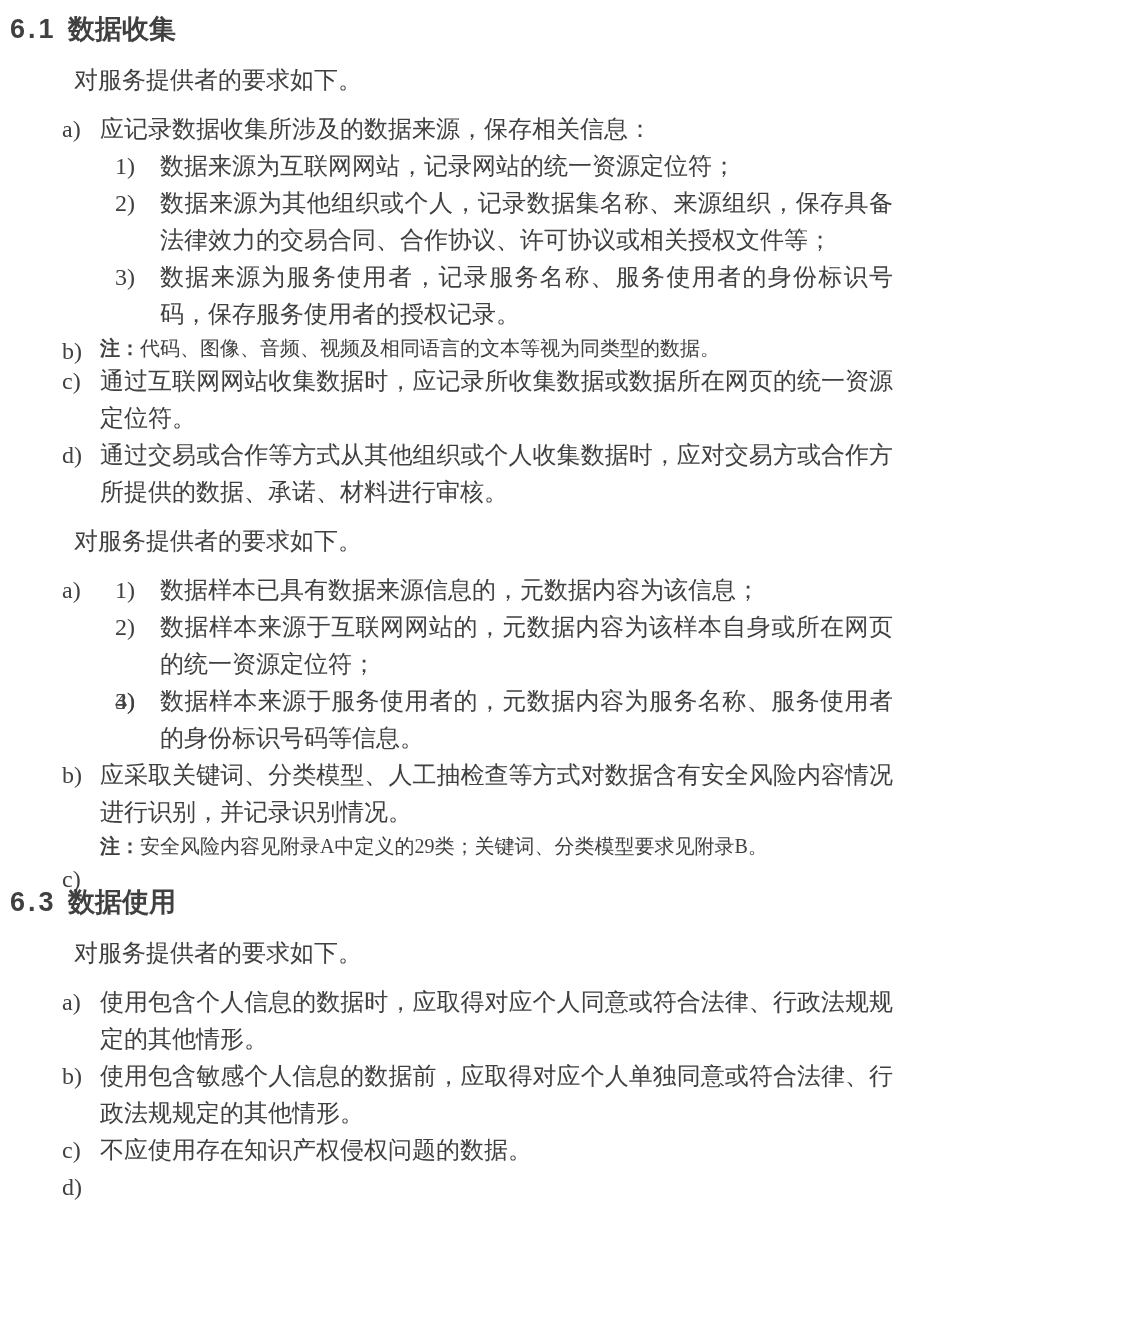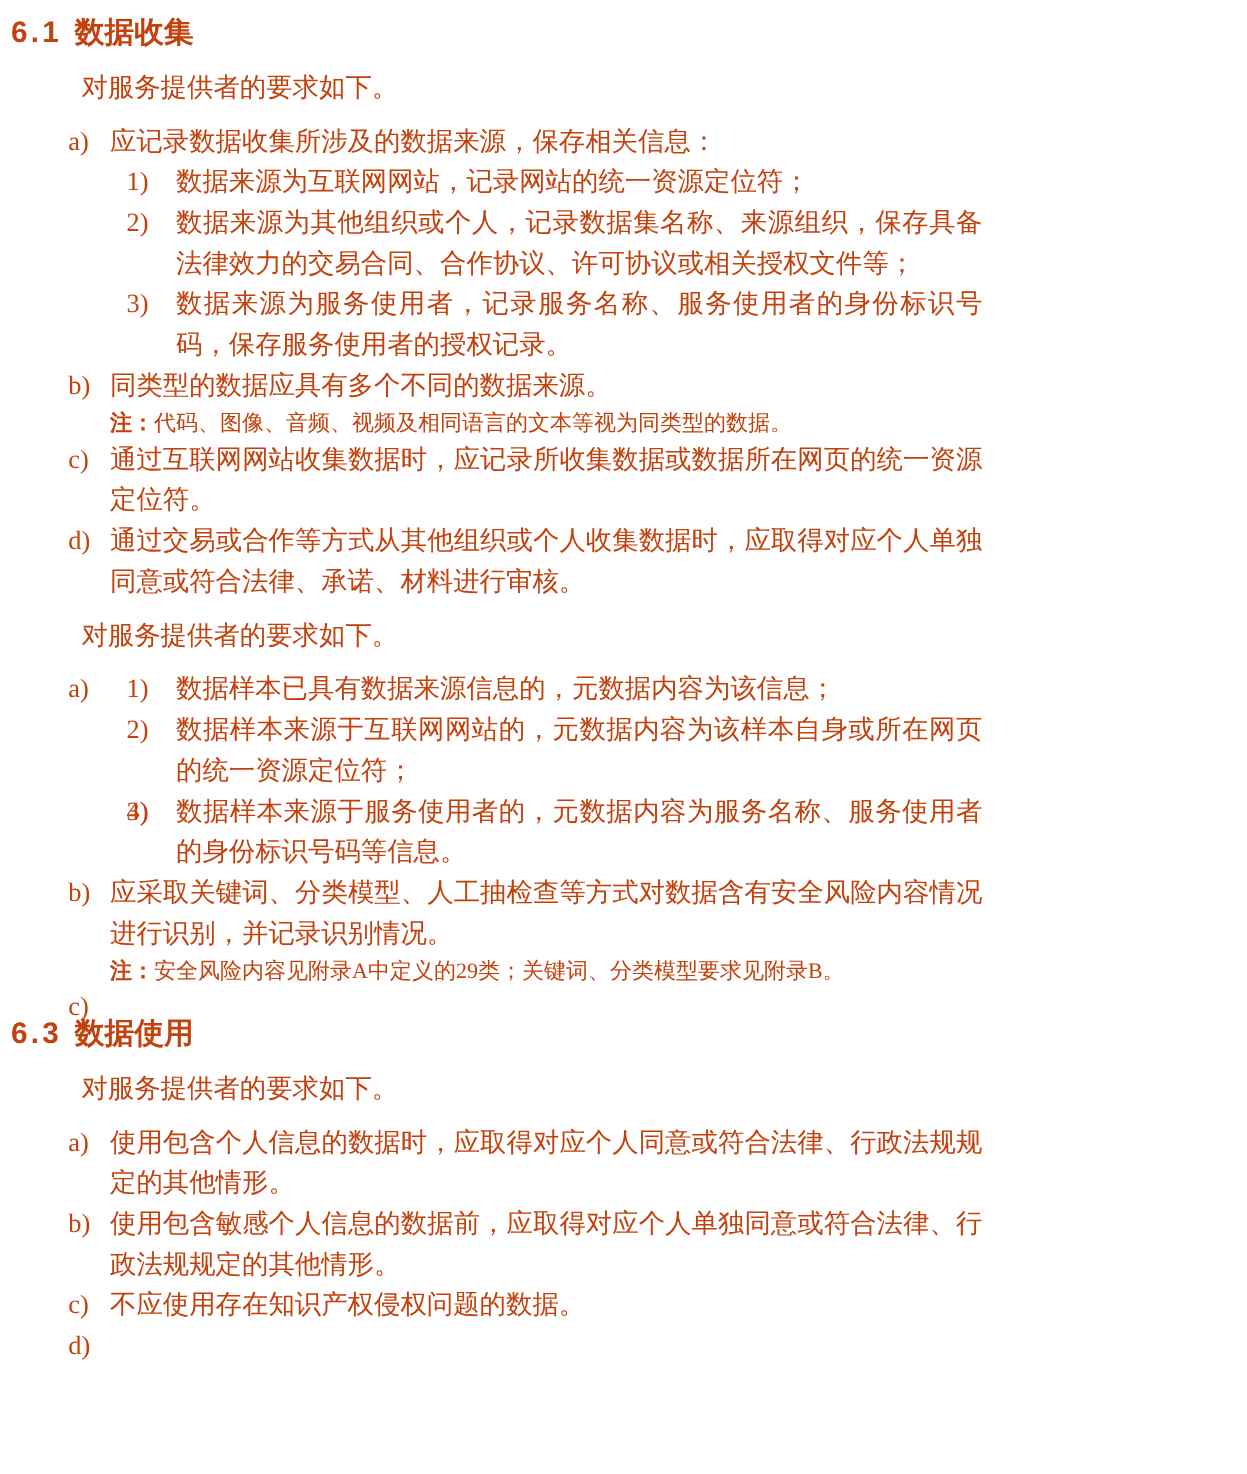--- a/index.html
+++ b/index.html
@@ -7,21 +7,21 @@
     padding: 0;
     background: #ffffff;
   }
   .page {
     position: relative;
     width: 915px;
     height: 1340px;
     box-sizing: border-box;
     padding: 8px 22px 0 10px;
     background: #ffffff;
-    color: #c2410c;
+    color: #404040;
     overflow: hidden;
     font-family: "Liberation Serif", "DejaVu Serif", serif;
   }
   section { margin: 0; padding: 0; }
   .sec-heading {
     font-family: "Liberation Sans", "DejaVu Sans", sans-serif;
     font-size: 27px;
     font-weight: 700;
     line-height: 34px;
     margin: 24px 0 16px 0;
@@ -95,34 +95,33 @@
         <span class="marker">2)</span>
         <span>数据来源为其他组织或个人，记录数据集名称、来源组织，保存具备法律效力的交易合同、合作协议、许可协议或相关授权文件等；</span>
       </div>
       <div class="subitem">
         <span class="marker">3)</span>
         <span>数据来源为服务使用者，记录服务名称、服务使用者的身份标识号码，保存服务使用者的授权记录。</span>
       </div>
 
       <div class="item">
         <span class="marker">b)</span>
-        <span>同类型的数据应具有多个不同的数据来源。</span>
       </div>
       <div class="note">
         <span class="note-label">注：</span><span>代码、图像、音频、视频及相同语言的文本等视为同类型的数据。</span>
       </div>
 
       <div class="item">
         <span class="marker">c)</span>
         <span>通过互联网网站收集数据时，应记录所收集数据或数据所在网页的统一资源定位符。</span>
       </div>
 
       <div class="item">
         <span class="marker">d)</span>
-        <span>通过交易或合作等方式从其他组织或个人收集数据时，应取得对应个人单独同意或符合法律、承诺、材料进行审核。</span>
+        <span>通过交易或合作等方式从其他组织或个人收集数据时，应对交易方或合作方所提供的数据、承诺、材料进行审核。</span>
       </div>
     </div>
   </section>
 
   <section>
     <div class="sec-body">
       <p class="intro">对服务提供者的要求如下。</p>
 
       <div class="item">
         <span class="marker">a)</span>

